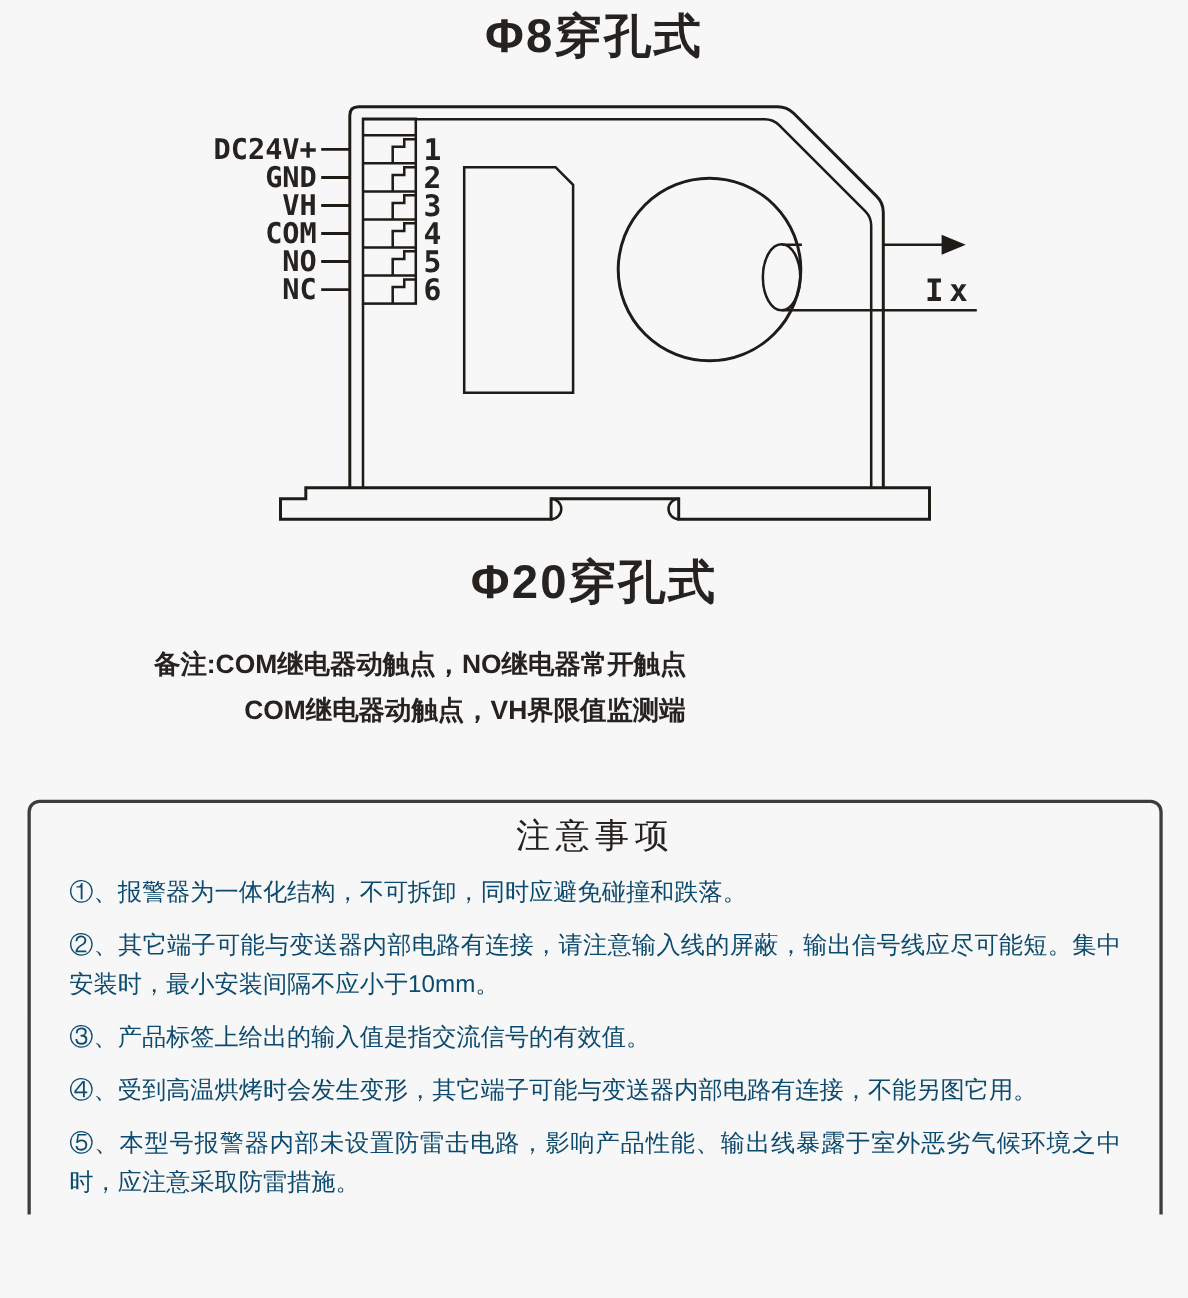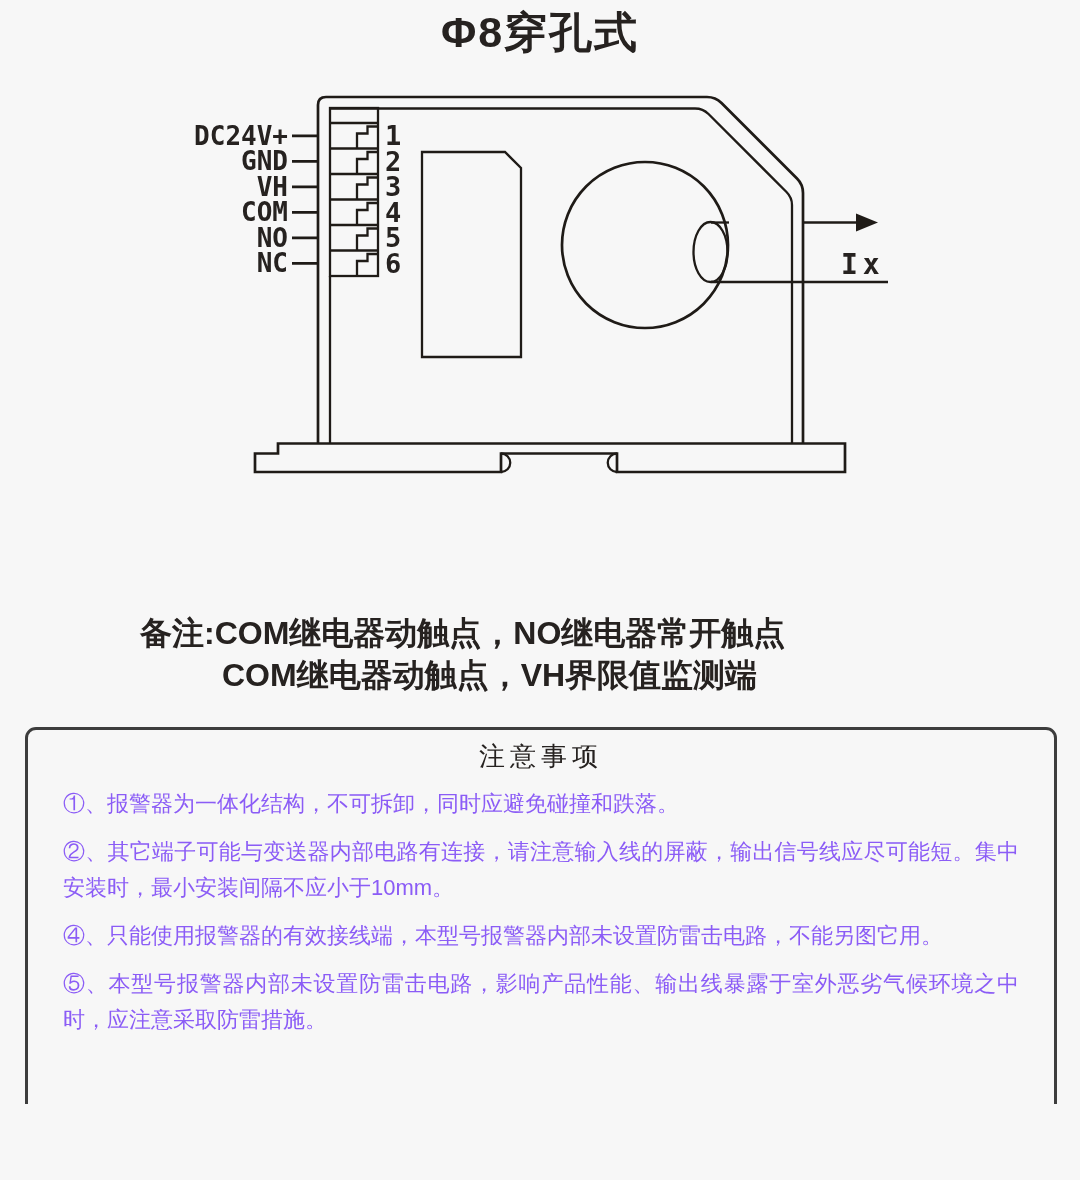--- a/index.html
+++ b/index.html
@@ -39,49 +39,48 @@
     fill:var(--text);stroke:none;
     font-family:"DejaVu Sans Mono","Liberation Sans",sans-serif;
     font-weight:600;
   }
   .term-label{font-size:26px;text-anchor:end;}
   .term-num{font-size:27px;font-weight:500;}
   .ix-label{font-size:28px;letter-spacing:5px;font-weight:500;}
   .arrow-head{fill:var(--line);stroke:none;}
   .remark{
     position:absolute;left:140px;top:584px;width:800px;
-    font-size:32px;font-weight:bold;line-height:42px;
+    font-size:24px;font-weight:bold;line-height:42px;
     color:var(--text);
-    margin-top:28px;
   }
   .remark .line2{padding-left:82px;}
   .notice-box{
     position:absolute;left:25px;top:727px;
     width:1032px;height:436px;
     box-sizing:border-box;
     border:3px solid var(--box_border);
     border-radius:11px;
     background:var(--background);
   }
   .notice-title{
     margin-top:9px;
     text-align:center;
-    font-size:26px;font-weight:normal;
+    font-size:31px;font-weight:normal;
     letter-spacing:5px;
     color:var(--text);
   }
   .notice-items{
     margin-top:9px;
     padding:0 35px;
   }
   .notice-items p{
     margin:12px 0 2px 0;
     font-size:22px;line-height:36px;
     text-align:justify;
-    color:#8b5cf6;
+    color:#0c4a6e;
   }
 </style>
 </head>
 <body>
 
 <div class="page">
 
   <div class="title title-top">Φ8穿孔式</div>
 
   <svg class="diagram-svg" width="1080" height="402" viewBox="0 85 1080 402">
@@ -142,29 +141,31 @@
       <text class="ix-label" x="841" y="274">Ix</text>
     </g>
 
     <g>
       <path class="thick" d="M 278 443.5 H 845 V 472 H 617 V 453.5 H 501 V 472 H 255 V 453.5 H 278 Z"></path>
       <path class="med" d="M 501 453.5 A 9.2 9.2 0 0 1 501 472"></path>
       <path class="med" d="M 617 453.5 A 9.2 9.2 0 0 0 617 472"></path>
     </g>
   </svg>
 
+  <div class="title title-bottom">Φ20穿孔式</div>
 
   <div class="remark">
     <div class="line1">备注:COM继电器动触点，NO继电器常开触点</div>
     <div class="line2">COM继电器动触点，VH界限值监测端</div>
   </div>
 
   <div class="notice-box">
     <div class="notice-title">注意事项</div>
     <div class="notice-items">
       <p>①、报警器为一体化结构，不可拆卸，同时应避免碰撞和跌落。</p>
       <p>②、其它端子可能与变送器内部电路有连接，请注意输入线的屏蔽，输出信号线应尽可能短。集中安装时，最小安装间隔不应小于10mm。</p>
-      <p>④、只能使用报警器的有效接线端，本型号报警器内部未设置防雷击电路，不能另图它用。</p>
+      <p>③、产品标签上给出的输入值是指交流信号的有效值。</p>
+      <p>④、受到高温烘烤时会发生变形，其它端子可能与变送器内部电路有连接，不能另图它用。</p>
       <p>⑤、本型号报警器内部未设置防雷击电路，影响产品性能、输出线暴露于室外恶劣气候环境之中时，应注意采取防雷措施。</p>
     </div>
   </div>
 
 </div>
 
 </body></html>

